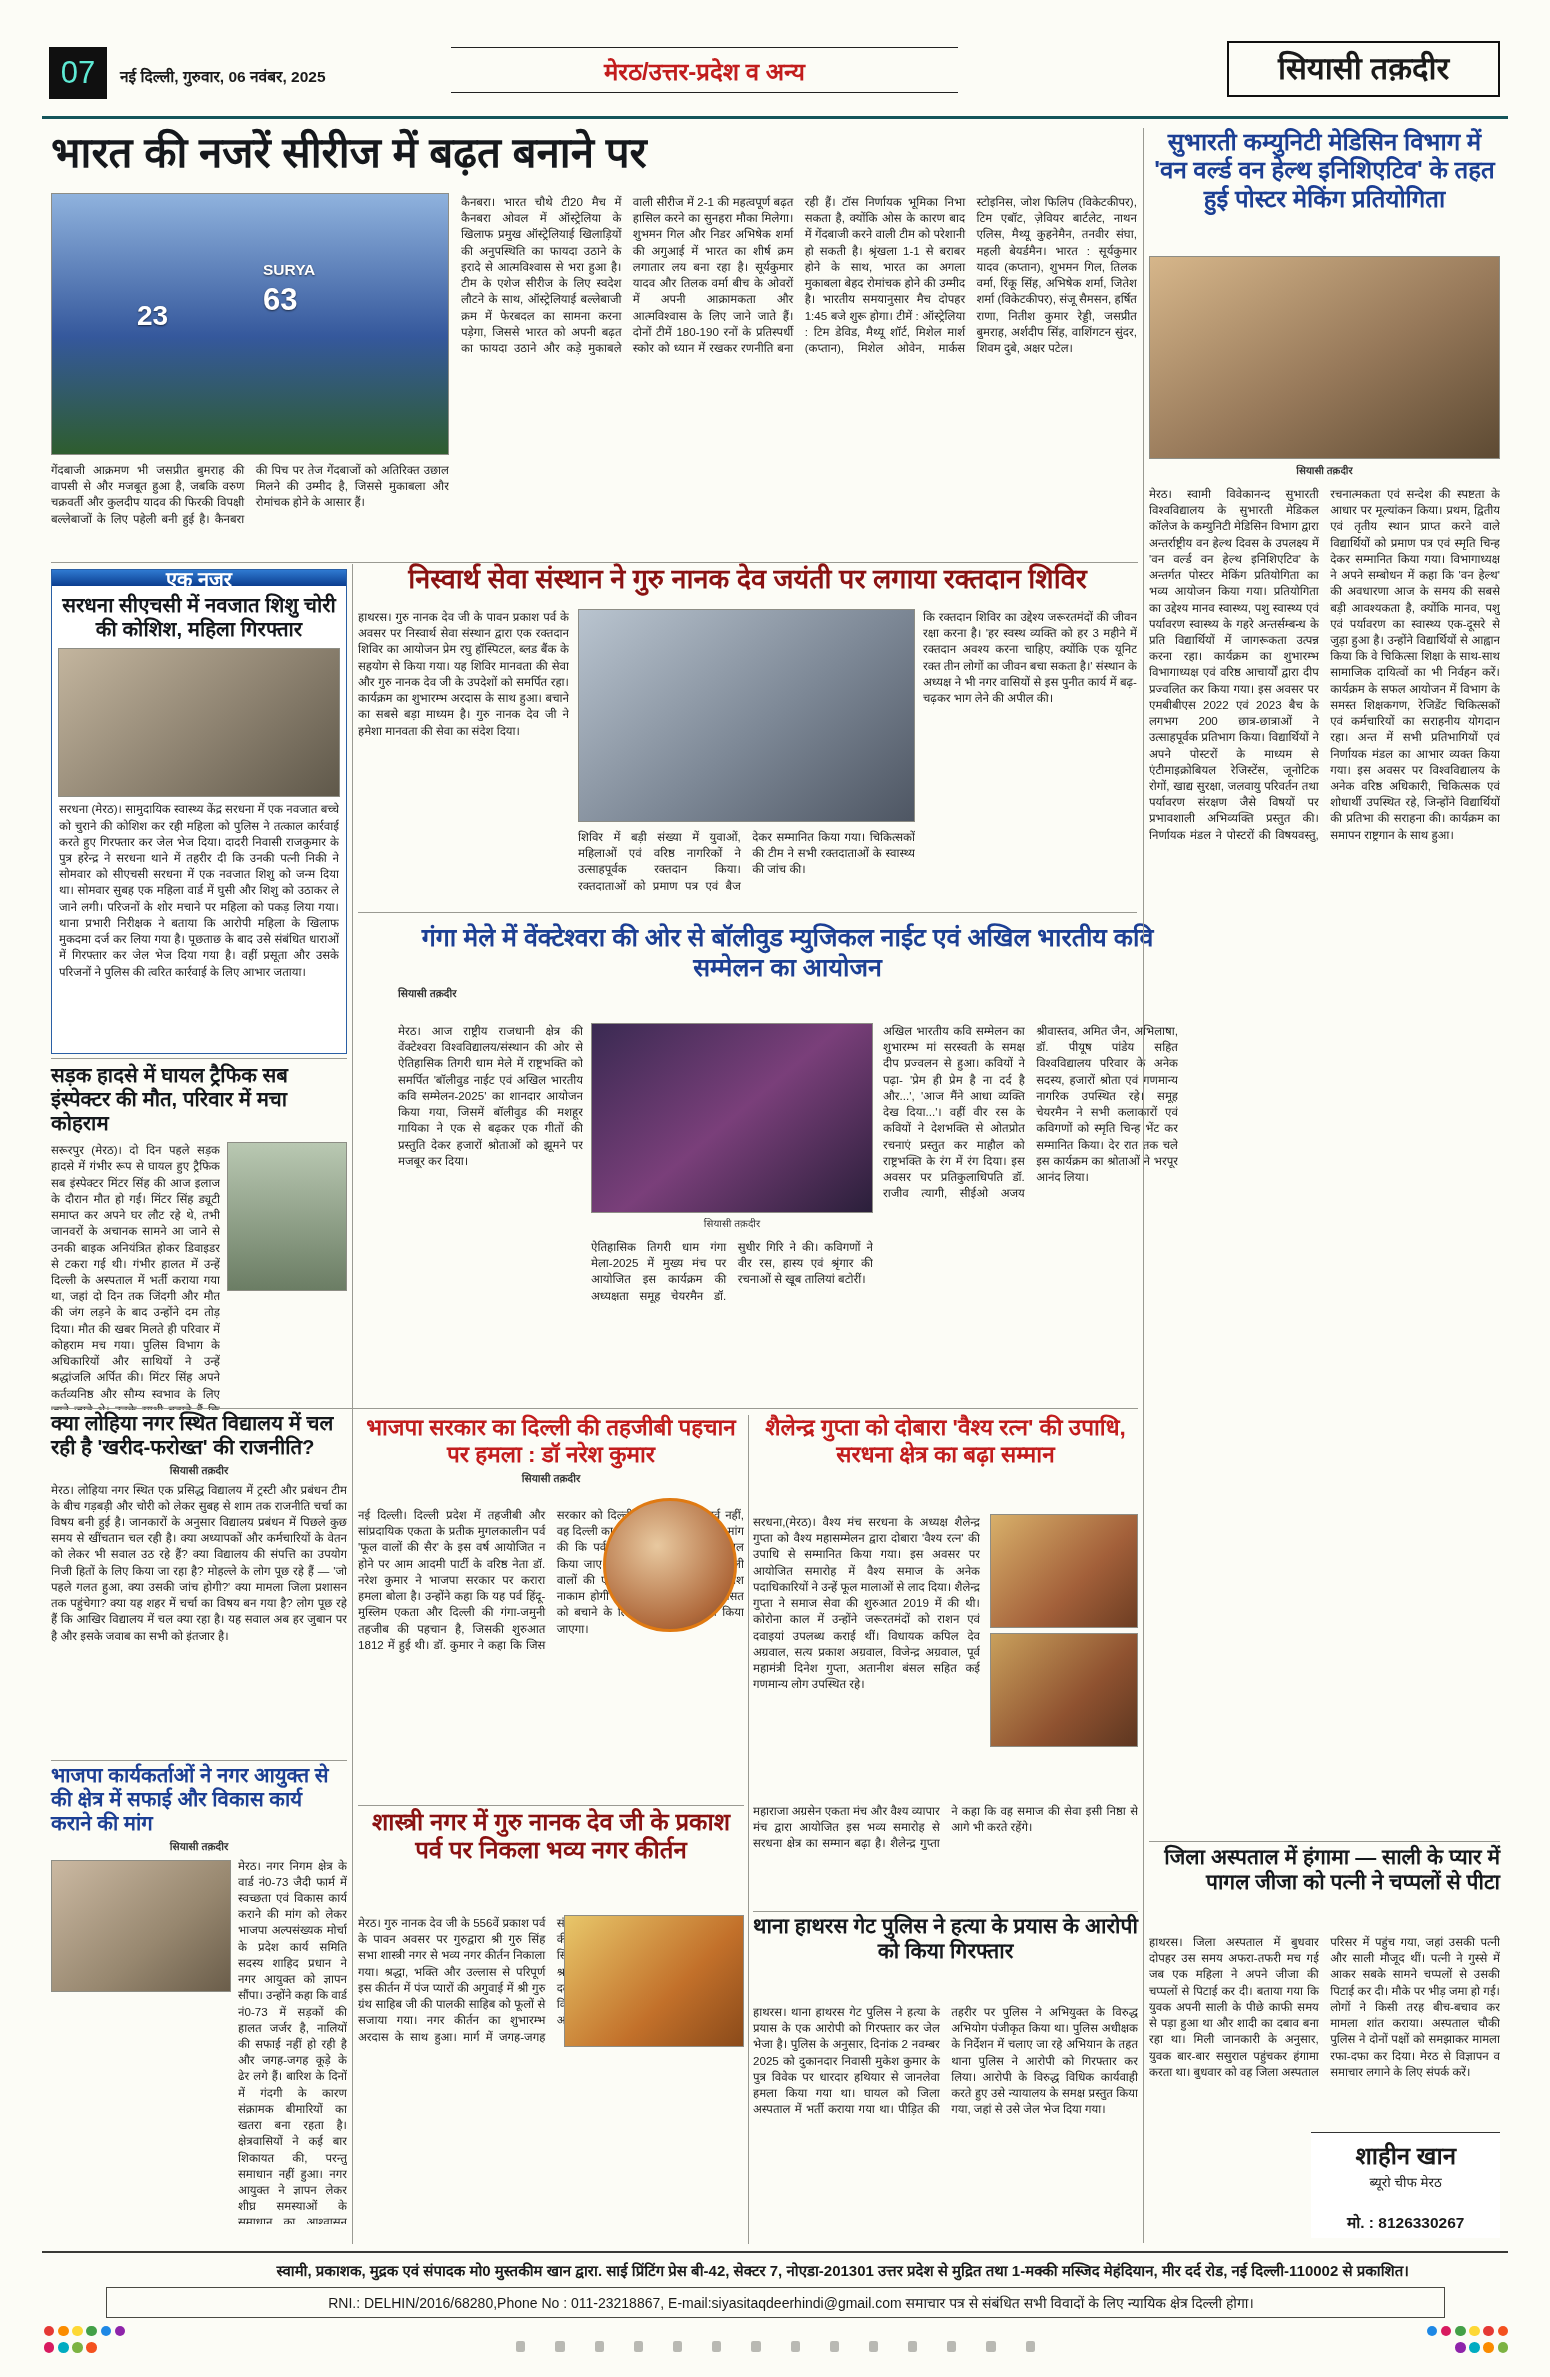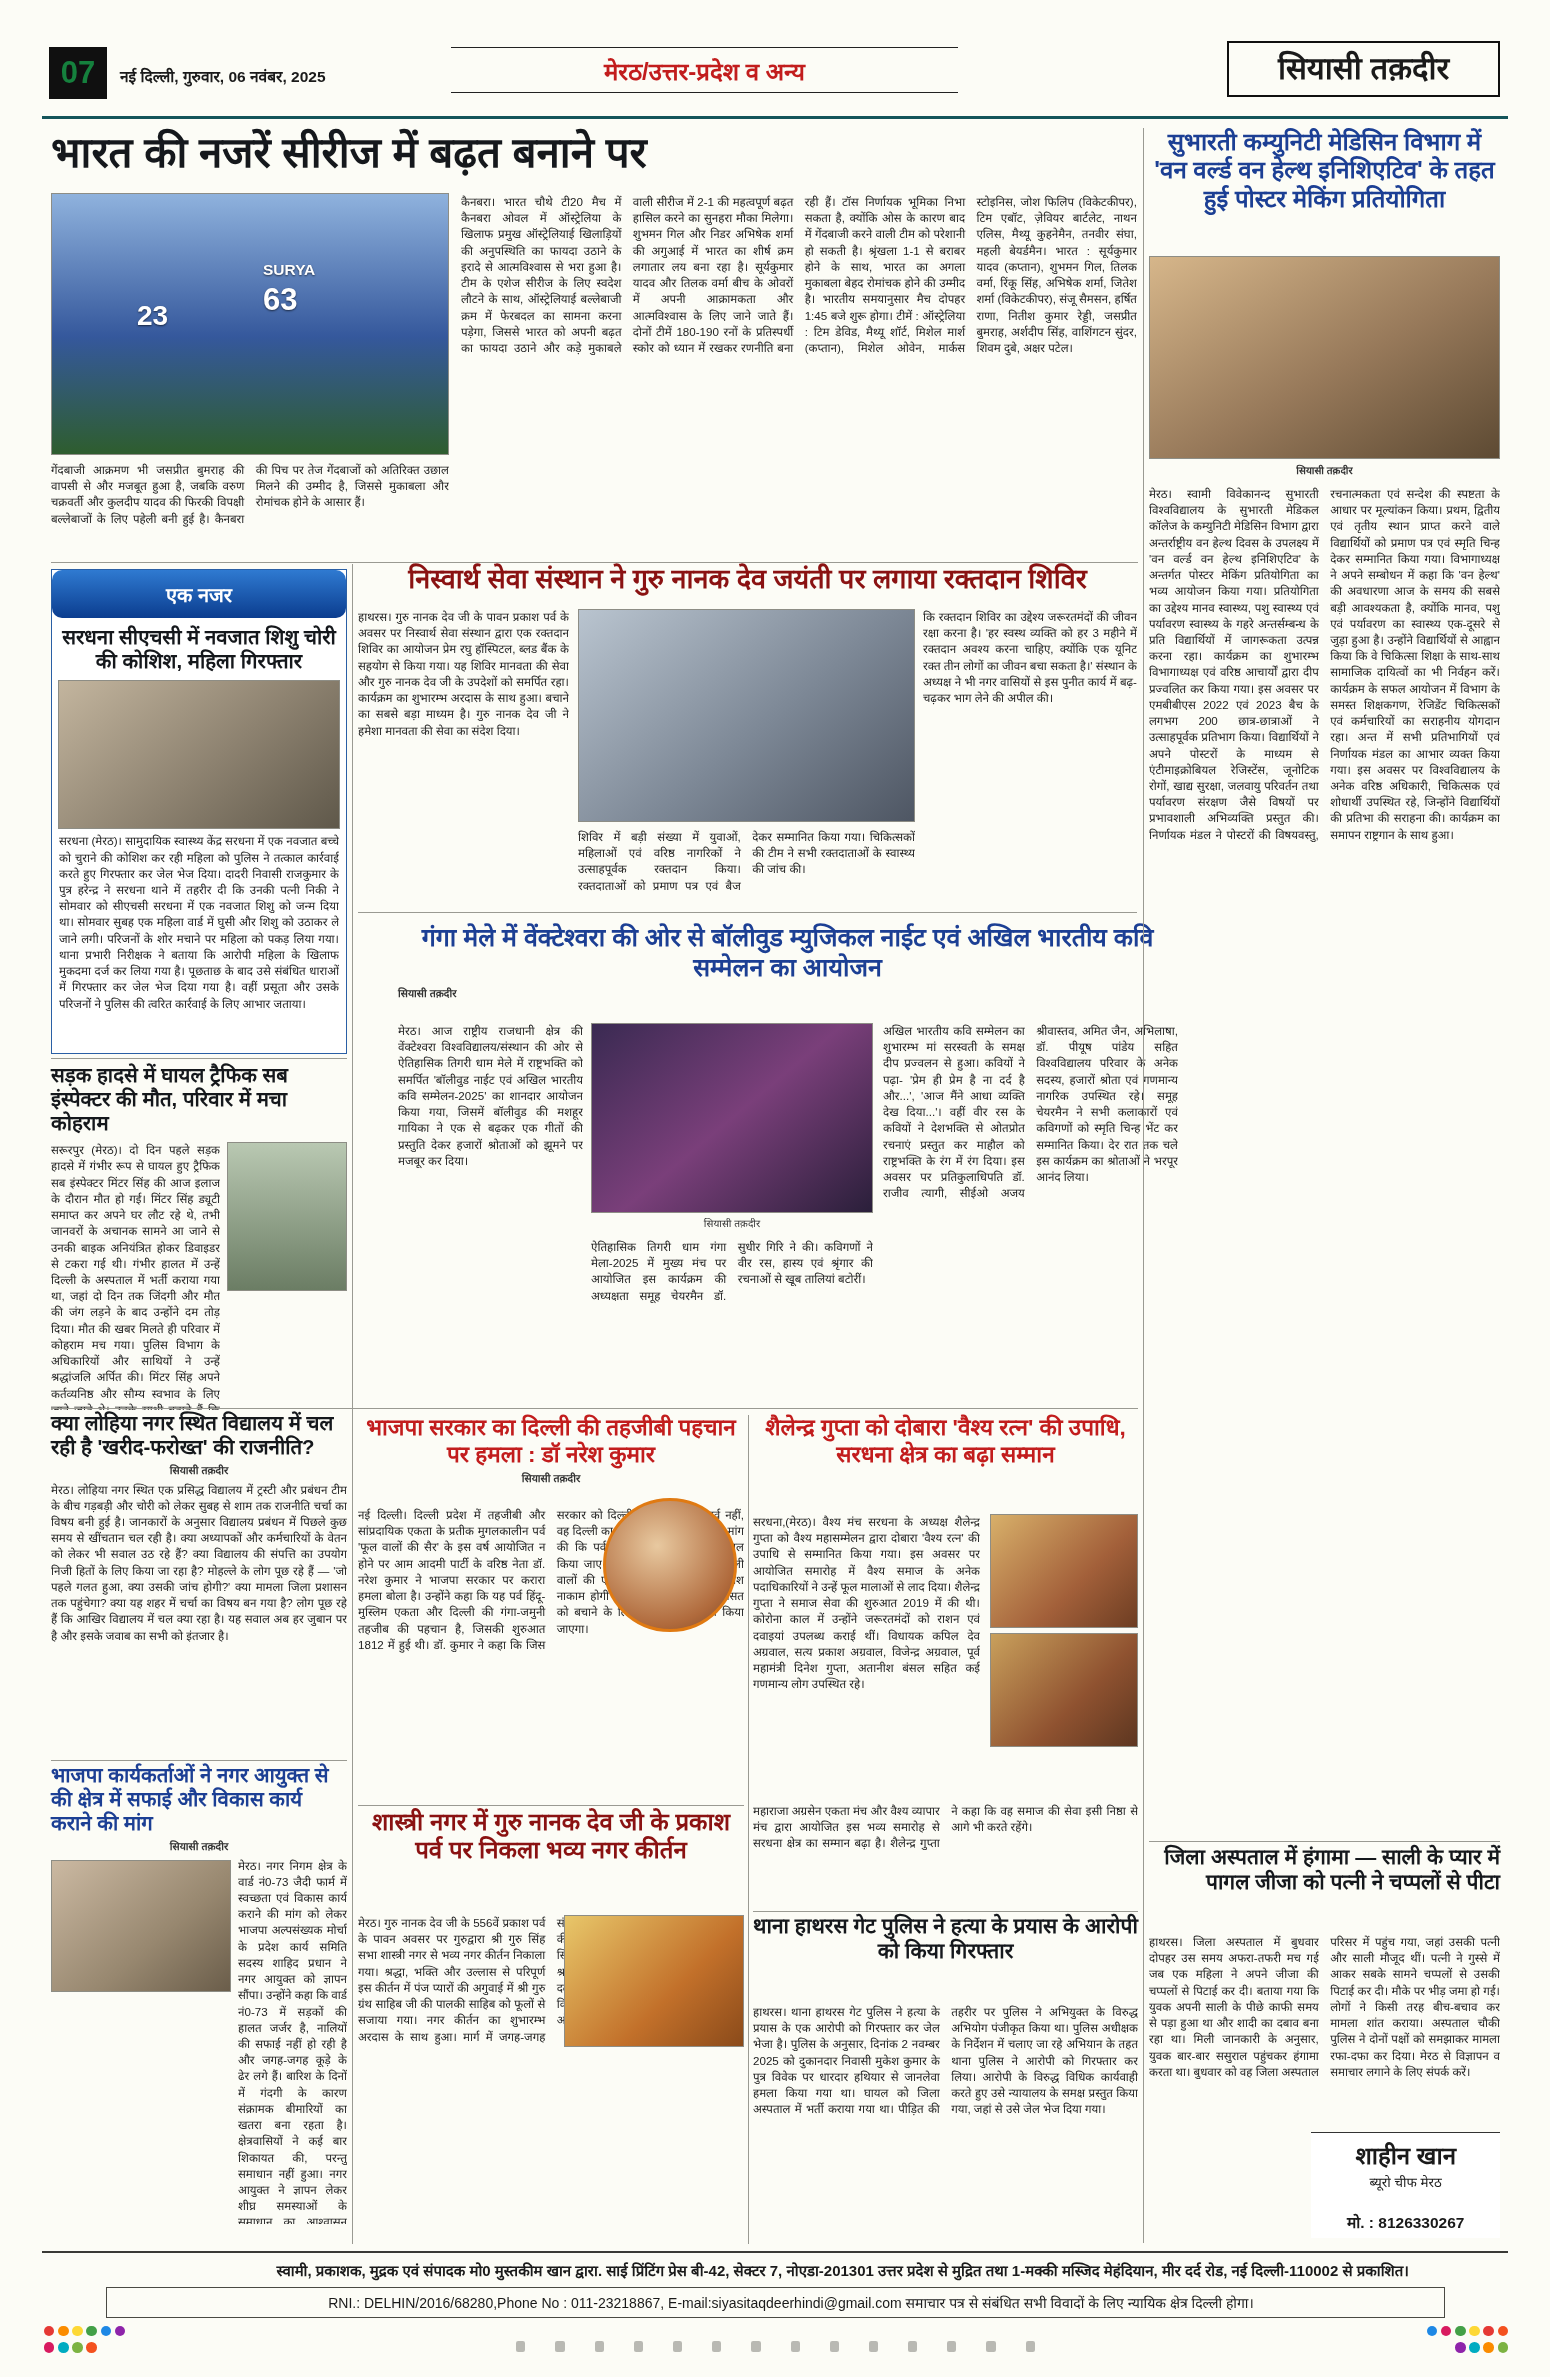--- a/index.html
+++ b/index.html
@@ -13,21 +13,21 @@
   .h-maroon{color:#8a1212;}
   .body-text{font-size:11.6px;line-height:1.4;text-align:justify;overflow:hidden;color:#222;}
   .cols-2{column-count:2;column-gap:11.3px;}
   .cols-4{column-count:4;column-gap:11.3px;}
   .byline{font-size:10.6px;font-weight:bold;text-align:center;color:#333;}
   .caption{font-size:10.2px;text-align:center;color:#333;}
   .photo{overflow:hidden;border:0.7px solid #8d8d85;box-sizing:border-box;}
   .div-h{position:absolute;height:0.7px;background:#9a9a92;}
   .div-v{position:absolute;width:0.7px;background:#9a9a92;}
   .masthead-box{border:2.1px solid #101010;text-align:center;font-weight:bold;box-sizing:border-box;}
-  .pagenum{background:#101010;color:#15803d;font-weight:bold;display:flex;align-items:center;justify-content:center;}
+  .pagenum{background:#101010;color:#5eead4;font-weight:normal;display:flex;align-items:center;justify-content:center;}
   .section-center{text-align:center;font-weight:bold;color:#c21d1d;border-top:1.4px solid #222;border-bottom:1.4px solid #222;padding:5.6px 0;}
   .eknajar-box{border:1.4px solid #2a5fa5;box-sizing:border-box;background:#ffffff;}
   .eknajar-bar{background:linear-gradient(180deg,#2f7ad1,#0b3d8f);color:#fff;font-weight:bold;text-align:center;
                display:flex;align-items:center;justify-content:center;}
   .jersey{position:absolute;color:#fff;font-weight:bold;text-shadow:0 0.7px 2.1px rgba(0,0,0,.6);}
   .circle-photo{border-radius:50%;border:3.5px solid #e07a12;box-sizing:border-box;}
   .contact-box{border-top:1.8px solid #333;text-align:center;background:#fff;}
   .dot{display:inline-block;width:10.6px;height:10.6px;border-radius:50%;margin:1.8px;}
   .gray-chip{display:inline-block;width:9.2px;height:10.6px;border-radius:2.1px;background:#b9b9b3;margin:0 15px;}
   .footer-strip{border:1.1px solid #4a4a44;display:flex;align-items:center;justify-content:center;box-sizing:border-box;}
@@ -55,21 +55,21 @@
   </div>
 
   <div class="abs" style="left:1149px;top:128px;width:351px;height:1711px;">
     <div class="hl h-blue" style="font-size:24px;text-align:center;">सुभारती कम्युनिटी मेडिसिन विभाग में 'वन वर्ल्ड वन हेल्थ इनिशिएटिव' के तहत हुई पोस्टर मेकिंग प्रतियोगिता</div>
     <div class="abs photo" style="left:0;top:128px;width:351px;height:203px;background:linear-gradient(150deg,#d6b68a 0%,#97795a 55%,#5d4a33 100%);"></div>
     <div class="abs caption" style="left:0;top:335px;width:351px;font-weight:bold;">सियासी तक़दीर</div>
     <div class="abs body-text cols-2" style="left:0;top:358px;width:351px;height:1339px;">मेरठ। स्वामी विवेकानन्द सुभारती विश्वविद्यालय के सुभारती मेडिकल कॉलेज के कम्युनिटी मेडिसिन विभाग द्वारा अन्तर्राष्ट्रीय वन हेल्थ दिवस के उपलक्ष्य में 'वन वर्ल्ड वन हेल्थ इनिशिएटिव' के अन्तर्गत पोस्टर मेकिंग प्रतियोगिता का भव्य आयोजन किया गया। प्रतियोगिता का उद्देश्य मानव स्वास्थ्य, पशु स्वास्थ्य एवं पर्यावरण स्वास्थ्य के गहरे अन्तर्सम्बन्ध के प्रति विद्यार्थियों में जागरूकता उत्पन्न करना रहा। कार्यक्रम का शुभारम्भ विभागाध्यक्ष एवं वरिष्ठ आचार्यों द्वारा दीप प्रज्वलित कर किया गया। इस अवसर पर एमबीबीएस 2022 एवं 2023 बैच के लगभग 200 छात्र-छात्राओं ने उत्साहपूर्वक प्रतिभाग किया। विद्यार्थियों ने अपने पोस्टरों के माध्यम से एंटीमाइक्रोबियल रेजिस्टेंस, जूनोटिक रोगों, खाद्य सुरक्षा, जलवायु परिवर्तन तथा पर्यावरण संरक्षण जैसे विषयों पर प्रभावशाली अभिव्यक्ति प्रस्तुत की। निर्णायक मंडल ने पोस्टरों की विषयवस्तु, रचनात्मकता एवं सन्देश की स्पष्टता के आधार पर मूल्यांकन किया। प्रथम, द्वितीय एवं तृतीय स्थान प्राप्त करने वाले विद्यार्थियों को प्रमाण पत्र एवं स्मृति चिन्ह देकर सम्मानित किया गया। विभागाध्यक्ष ने अपने सम्बोधन में कहा कि 'वन हेल्थ' की अवधारणा आज के समय की सबसे बड़ी आवश्यकता है, क्योंकि मानव, पशु एवं पर्यावरण का स्वास्थ्य एक-दूसरे से जुड़ा हुआ है। उन्होंने विद्यार्थियों से आह्वान किया कि वे चिकित्सा शिक्षा के साथ-साथ सामाजिक दायित्वों का भी निर्वहन करें। कार्यक्रम के सफल आयोजन में विभाग के समस्त शिक्षकगण, रेजिडेंट चिकित्सकों एवं कर्मचारियों का सराहनीय योगदान रहा। अन्त में सभी प्रतिभागियों एवं निर्णायक मंडल का आभार व्यक्त किया गया। इस अवसर पर विश्वविद्यालय के अनेक वरिष्ठ अधिकारी, चिकित्सक एवं शोधार्थी उपस्थित रहे, जिन्होंने विद्यार्थियों की प्रतिभा की सराहना की। कार्यक्रम का समापन राष्ट्रगान के साथ हुआ।</div>
   </div>
 
   <div class="abs eknajar-box" style="left:51px;top:569px;width:296px;height:485px;">
-    <div class="eknajar-bar" style="height:48px;font-size:20px;border-radius:10px;">एक नजर</div>
+    <div class="eknajar-bar" style="height:16px;font-size:20px;">एक नजर</div>
     <div class="hl h-black" style="font-size:20.4px;padding:7px 7px 4.2px 7px;text-align:center;">सरधना सीएचसी में नवजात शिशु चोरी की कोशिश, महिला गिरफ्तार</div>
     <div class="photo" style="margin:2.8px 5.6px;width:282px;height:149px;background:linear-gradient(140deg,#c3b59e 0%,#8d8270 55%,#5f584a 100%);"></div>
     <div class="body-text" style="margin:4.2px 7px;height:233px;">सरधना (मेरठ)। सामुदायिक स्वास्थ्य केंद्र सरधना में एक नवजात बच्चे को चुराने की कोशिश कर रही महिला को पुलिस ने तत्काल कार्रवाई करते हुए गिरफ्तार कर जेल भेज दिया। दादरी निवासी राजकुमार के पुत्र हरेन्द्र ने सरधना थाने में तहरीर दी कि उनकी पत्नी निकी ने सोमवार को सीएचसी सरधना में एक नवजात शिशु को जन्म दिया था। सोमवार सुबह एक महिला वार्ड में घुसी और शिशु को उठाकर ले जाने लगी। परिजनों के शोर मचाने पर महिला को पकड़ लिया गया। थाना प्रभारी निरीक्षक ने बताया कि आरोपी महिला के खिलाफ मुकदमा दर्ज कर लिया गया है। पूछताछ के बाद उसे संबंधित धाराओं में गिरफ्तार कर जेल भेज दिया गया है। वहीं प्रसूता और उसके परिजनों ने पुलिस की त्वरित कार्रवाई के लिए आभार जताया।</div>
   </div>
 
   <div class="abs" style="left:51px;top:1063px;width:296px;height:342px;">
     <div class="hl h-black" style="font-size:20.4px;">सड़क हादसे में घायल ट्रैफिक सब इंस्पेक्टर की मौत, परिवार में मचा कोहराम</div>
     <div style="margin-top:7px;overflow:hidden;">
       <div class="photo" style="float:right;width:120px;height:149px;margin:0 0 5.6px 7px;background:linear-gradient(180deg,#b9c8b2 0%,#6b7d64 100%);"></div>
       <div class="body-text" style="height:268px;">सरूरपुर (मेरठ)। दो दिन पहले सड़क हादसे में गंभीर रूप से घायल हुए ट्रैफिक सब इंस्पेक्टर मिंटर सिंह की आज इलाज के दौरान मौत हो गई। मिंटर सिंह ड्यूटी समाप्त कर अपने घर लौट रहे थे, तभी जानवरों के अचानक सामने आ जाने से उनकी बाइक अनियंत्रित होकर डिवाइडर से टकरा गई थी। गंभीर हालत में उन्हें दिल्ली के अस्पताल में भर्ती कराया गया था, जहां दो दिन तक जिंदगी और मौत की जंग लड़ने के बाद उन्होंने दम तोड़ दिया। मौत की खबर मिलते ही परिवार में कोहराम मच गया। पुलिस विभाग के अधिकारियों और साथियों ने उन्हें श्रद्धांजलि अर्पित की। मिंटर सिंह अपने कर्तव्यनिष्ठ और सौम्य स्वभाव के लिए जाने जाते थे। उनके साथी बताते हैं कि वह हर किसी की मदद के लिए सदैव तत्पर रहते थे।</div>

